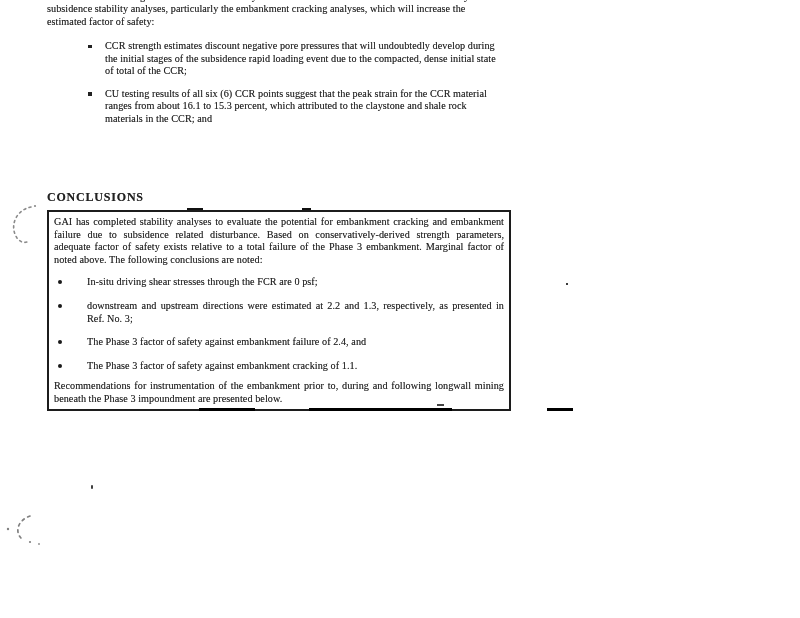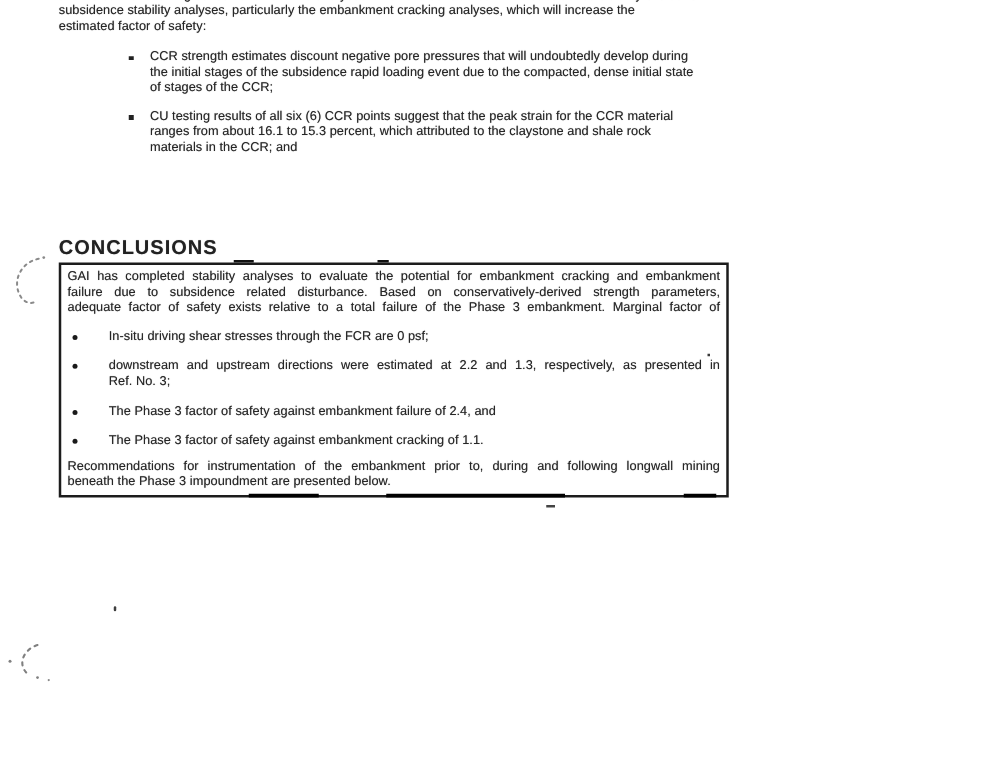--- a/index.html
+++ b/index.html
@@ -1,31 +1,31 @@
 <!DOCTYPE html>
 <html><head>
 <meta charset="utf-8">
 <style>
   html,body{margin:0;padding:0;background:#ffffff;}
   .page{position:relative;width:800px;height:618px;background:#ffffff;overflow:hidden;
-        font-family:Liberation Sans, sans-serif;font-size:10.2px;
+        font-family:Liberation Serif, serif;font-size:10.2px;
         color:#262626;text-shadow:0 0 0.6px rgba(35,35,35,0.55);letter-spacing:0.05px;}
   .line{line-height:12.6px;height:12.6px;white-space:nowrap;}
   .line.j{white-space:normal;text-align:justify;text-align-last:justify;}
   .clip-top{position:absolute;left:47px;top:0;width:545px;height:4px;overflow:hidden;}
   .clip-top .frag{position:absolute;left:0;top:-9px;white-space:nowrap;}
   .intro{position:absolute;left:47px;top:3px;width:545px;}
   .bullets{position:absolute;}
-  .outer-bullets{left:102px;top:40px;width:496px;}
+  .outer-bullets{left:87px;top:40px;width:496px;}
   .bullet-row{position:relative;margin-bottom:10px;}
   .outer-bullets .bullet-row{padding-left:18px;}
   .outer-bullets .marker{position:absolute;left:1px;top:4.5px;width:3.5px;height:3.5px;background:#222;}
-  .heading{position:absolute;left:47px;top:190px;margin:0;font-size:16px;font-weight:bold;
+  .heading{position:absolute;left:47px;top:190px;margin:0;font-size:12px;font-weight:bold;
            letter-spacing:0.8px;color:#222;}
-  .box{position:absolute;left:47px;top:210px;width:536px;box-sizing:border-box;
+  .box{position:absolute;left:47px;top:210px;width:464px;box-sizing:border-box;
        border:2px solid #1c1c1c;padding:4px 5px 3px 5px;}
   .box .para{width:100%;}
   .box .p1{margin-bottom:10px;}
   .inner-bullets{position:relative;width:100%;}
   .inner-bullets .bullet-row{padding-left:33px;margin-bottom:11px;}
   .inner-bullets .marker{position:absolute;left:4px;top:4px;width:4px;height:4px;
                          background:#1a1a1a;border-radius:50%;}
   .box .p2{margin-top:-3px;}
   .artifact{position:absolute;background:#111;}
   .art-top1{top:-4px;left:138px;width:16px;height:2px;}
@@ -53,37 +53,38 @@
   <div class="intro">
       <div class="line">subsidence stability analyses, particularly the embankment cracking analyses, which will increase the</div>
       <div class="line">estimated factor of safety:</div>
     </div>
 
   <div class="bullets outer-bullets">
       <div class="bullet-row">
         <span class="marker"></span>
         <div class="line">CCR strength estimates discount negative pore pressures that will undoubtedly develop during</div>
         <div class="line">the initial stages of the subsidence rapid loading event due to the compacted, dense initial state</div>
-        <div class="line">of stages of the CCR;</div>
+        <div class="line">of total of the CCR;</div>
       </div>
       <div class="bullet-row">
         <span class="marker"></span>
         <div class="line">CU testing results of all six (6) CCR points suggest that the peak strain for the CCR material</div>
         <div class="line">ranges from about 16.1 to 15.3 percent, which attributed to the claystone and shale rock</div>
         <div class="line">materials in the CCR; and</div>
       </div>
     </div>
 
   <h2 class="heading">CONCLUSIONS</h2>
 
   <div class="box">
     <div class="para p1">
         <div class="line j">GAI has completed stability analyses to evaluate the potential for embankment cracking and embankment</div>
         <div class="line j">failure due to subsidence related disturbance.  Based on conservatively-derived strength parameters,</div>
         <div class="line j">adequate factor of safety exists relative to a total failure of the Phase 3 embankment.  Marginal factor of</div>
+        <div class="line">noted above.  The following conclusions are noted:</div>
       </div>
     <div class="bullets inner-bullets">
         <div class="bullet-row">
           <span class="marker"></span>
           <div class="line">In-situ driving shear stresses through the FCR are 0 psf;</div>
         </div>
         <div class="bullet-row">
           <span class="marker"></span>
           <div class="line j">downstream and upstream directions were estimated at 2.2 and 1.3, respectively, as presented in</div>
           <div class="line">Ref. No. 3;</div>

